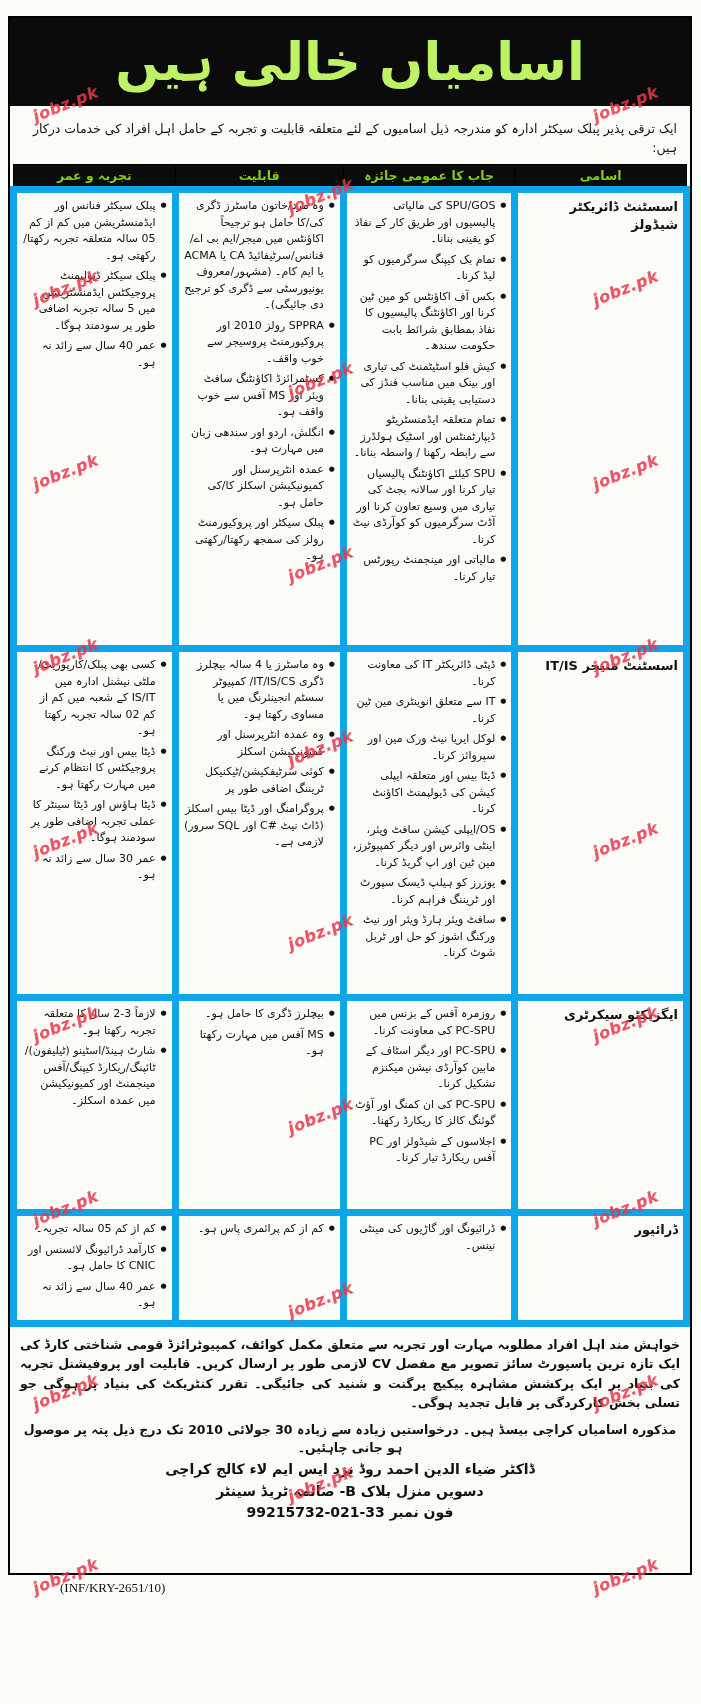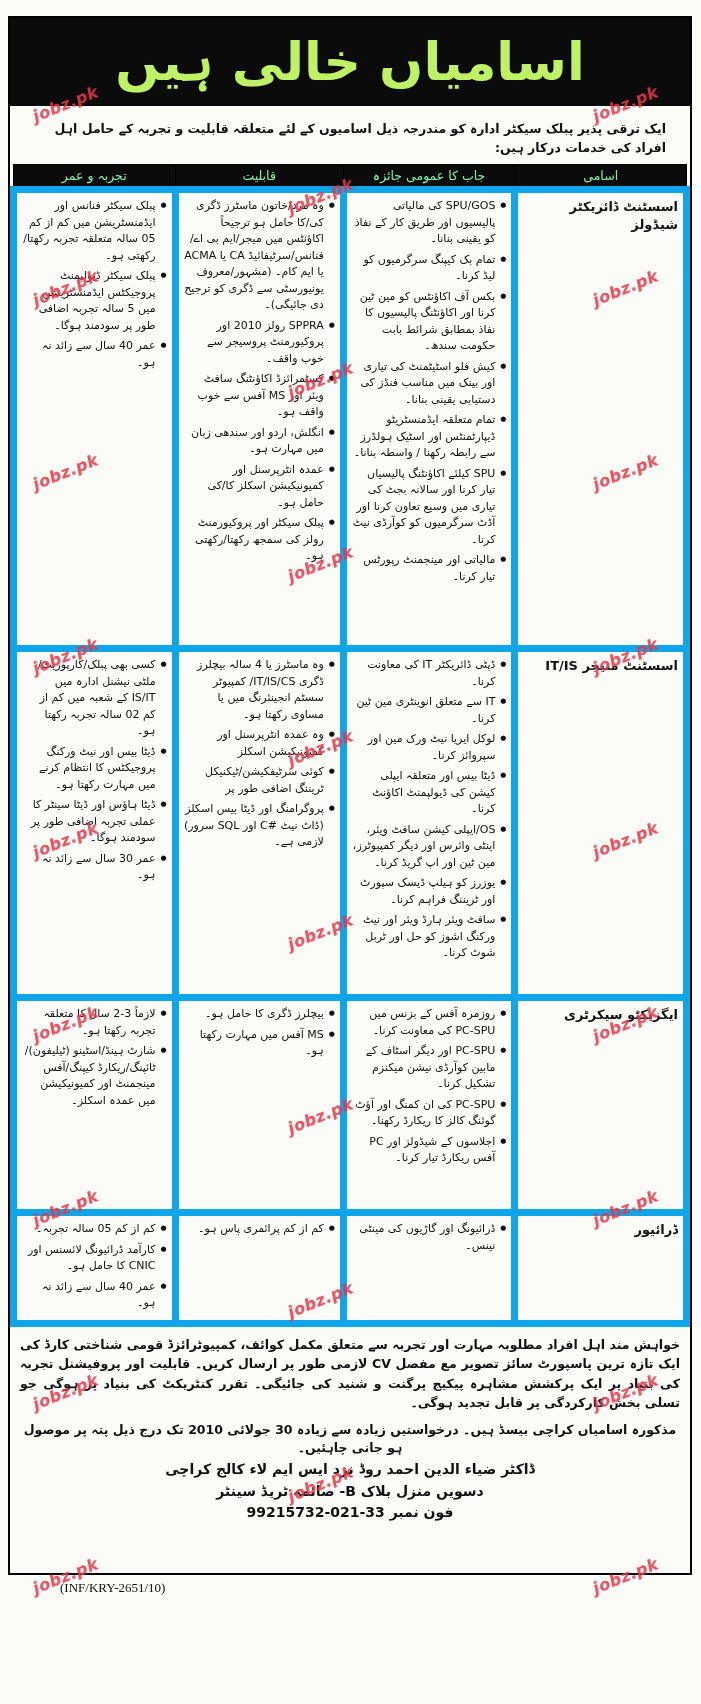--- a/index.html
+++ b/index.html
@@ -25,28 +25,28 @@
     display:flex; align-items:center; justify-content:center;
   }
   .banner-text {
     color:#bef264; font-size:52px; font-weight:bold; line-height:1;
     direction:rtl; white-space:nowrap;
   }
 
   
   .intro {
     direction:rtl; text-align:right;
-    font-size:12.5px; font-weight:bold; line-height:1.5;
-    padding:14px 24px 6px; height:58px; overflow:hidden;
+    font-size:12.5px; font-weight:normal; line-height:1.5;
+    padding:14px 13px 6px; height:58px; overflow:hidden;
   }
 
   
   .jobs-table { width:100%; border-collapse:collapse; table-layout:fixed; direction:rtl; }
   .jobs-table th {
-    background:#0b0b0b; color:#86efac; font-size:12.5px; font-weight:normal;
+    background:#0b0b0b; color:#84cc16; font-size:12.5px; font-weight:bold;
     padding:3px 4px; border:1px solid #000; text-align:center;
   }
   .col-pos { width:25.5%; }
   .col-ov  { width:25.5%; }
   .col-qu  { width:25%;  }
   .col-ex  { width:24%;  }
   .jobs-table td { border:7px solid #0ea5e9; vertical-align:top; padding:5px 5px; }
   .cell-inner { overflow:hidden; direction:rtl; }
   .job-title { font-size:13px; font-weight:bold; line-height:1.4; display:block; text-align:right; }
   .bullets { list-style:none; }

